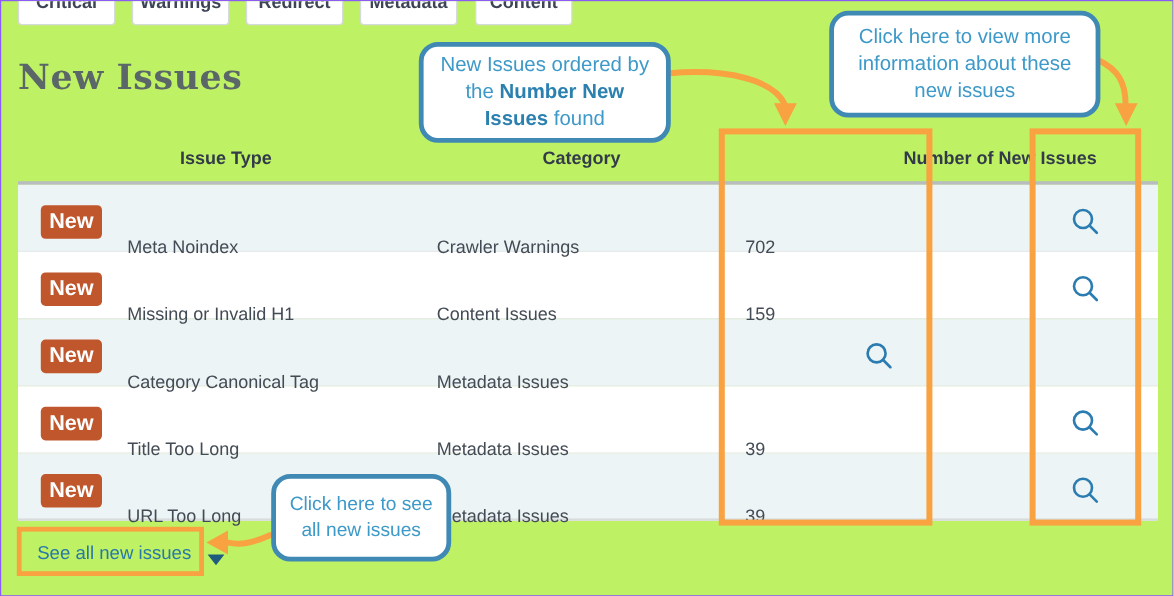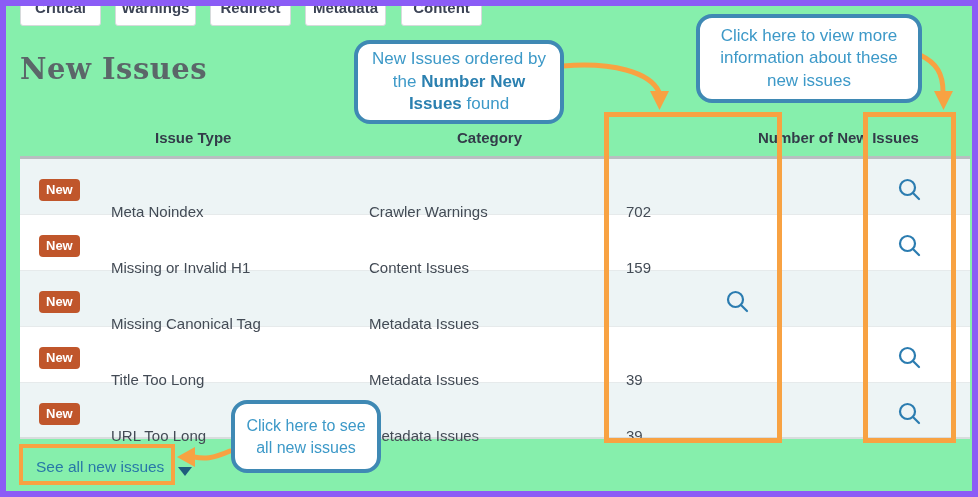--- a/index.html
+++ b/index.html
@@ -1,20 +1,20 @@
 <!DOCTYPE html>
 <html><head>
 <meta charset="utf-8">
 <style>
   * { margin:0; padding:0; box-sizing:border-box; }
   html,body { background:#fff; }
   body { font-family:"Liberation Sans","DejaVu Sans",sans-serif; }
   .page {
-    position:relative; width:978px; height:497px; background:#86efac;
-    border:6px solid #8b5cf6; overflow:hidden;
+    position:relative; width:978px; height:497px; background:#bef264;
+    border:1px solid #8b5cf6; overflow:hidden;
   }
 
   
   .filter-btn {
     position:absolute; top:-16px; height:36px; width:81px;
     background:#fff; border:1px solid #d6dadb; border-radius:3px;
     font-size:15px; color:#3c4456; text-align:center; line-height:34px;
     font-weight:600; cursor:pointer;
   }
 
@@ -31,21 +31,21 @@
     align-items:center;
   }
   .thead { height:41px; border-bottom:3px solid #b8bec0;gap:44px; }
   .th { font-size:15px; font-weight:700; color:#333b49; }
   .th-analyze { justify-self:center; }
   .trow { height:56px; border-bottom:1px solid #e6eaeb; background:#fff; }
   .trow.alt { background:#edf4f5; }
   .trow.last { border-bottom:2px solid #d8dcdd; }
   .badge {
     margin-left:19px; display:inline-block; background:#c0562b; color:#fff;
-    font-size:13px; font-weight:700; padding:3px 7px 4px; border-radius:4px;
+    font-size:18px; font-weight:700; padding:3px 7px 4px; border-radius:4px;
     justify-self:start;
   }
   .cell { font-size:15px; color:#434b55;margin-top:44px; }
   .analyze-btn {
     justify-self:center; width:34px; height:34px; display:flex;
     align-items:center; justify-content:center; cursor:pointer; background:transparent; border:none;
   }
 
   
   .see-all {
@@ -120,21 +120,21 @@
       <span class="cell">159</span>
       <button class="analyze-btn">
           <svg width="27" height="27" viewBox="0 0 27 27">
             <circle cx="11.5" cy="11.5" r="7.5" fill="none" stroke="#2b7cb0" stroke-width="2.2"></circle>
             <line x1="17" y1="17" x2="23" y2="23" stroke="#2b7cb0" stroke-width="2.2" stroke-linecap="round"></line>
           </svg>
         </button>
     </div>
     <div class="grid-row trow alt">
       <span class="badge">New</span>
-      <span class="cell">Missing Canonical Tag</span>
+      <span class="cell">Category Canonical Tag</span>
       <span class="cell">Metadata Issues</span>
       <button class="analyze-btn">
           <svg width="27" height="27" viewBox="0 0 27 27">
             <circle cx="11.5" cy="11.5" r="7.5" fill="none" stroke="#2b7cb0" stroke-width="2.2"></circle>
             <line x1="17" y1="17" x2="23" y2="23" stroke="#2b7cb0" stroke-width="2.2" stroke-linecap="round"></line>
           </svg>
         </button>
     </div>
     <div class="grid-row trow">
       <span class="badge">New</span>

